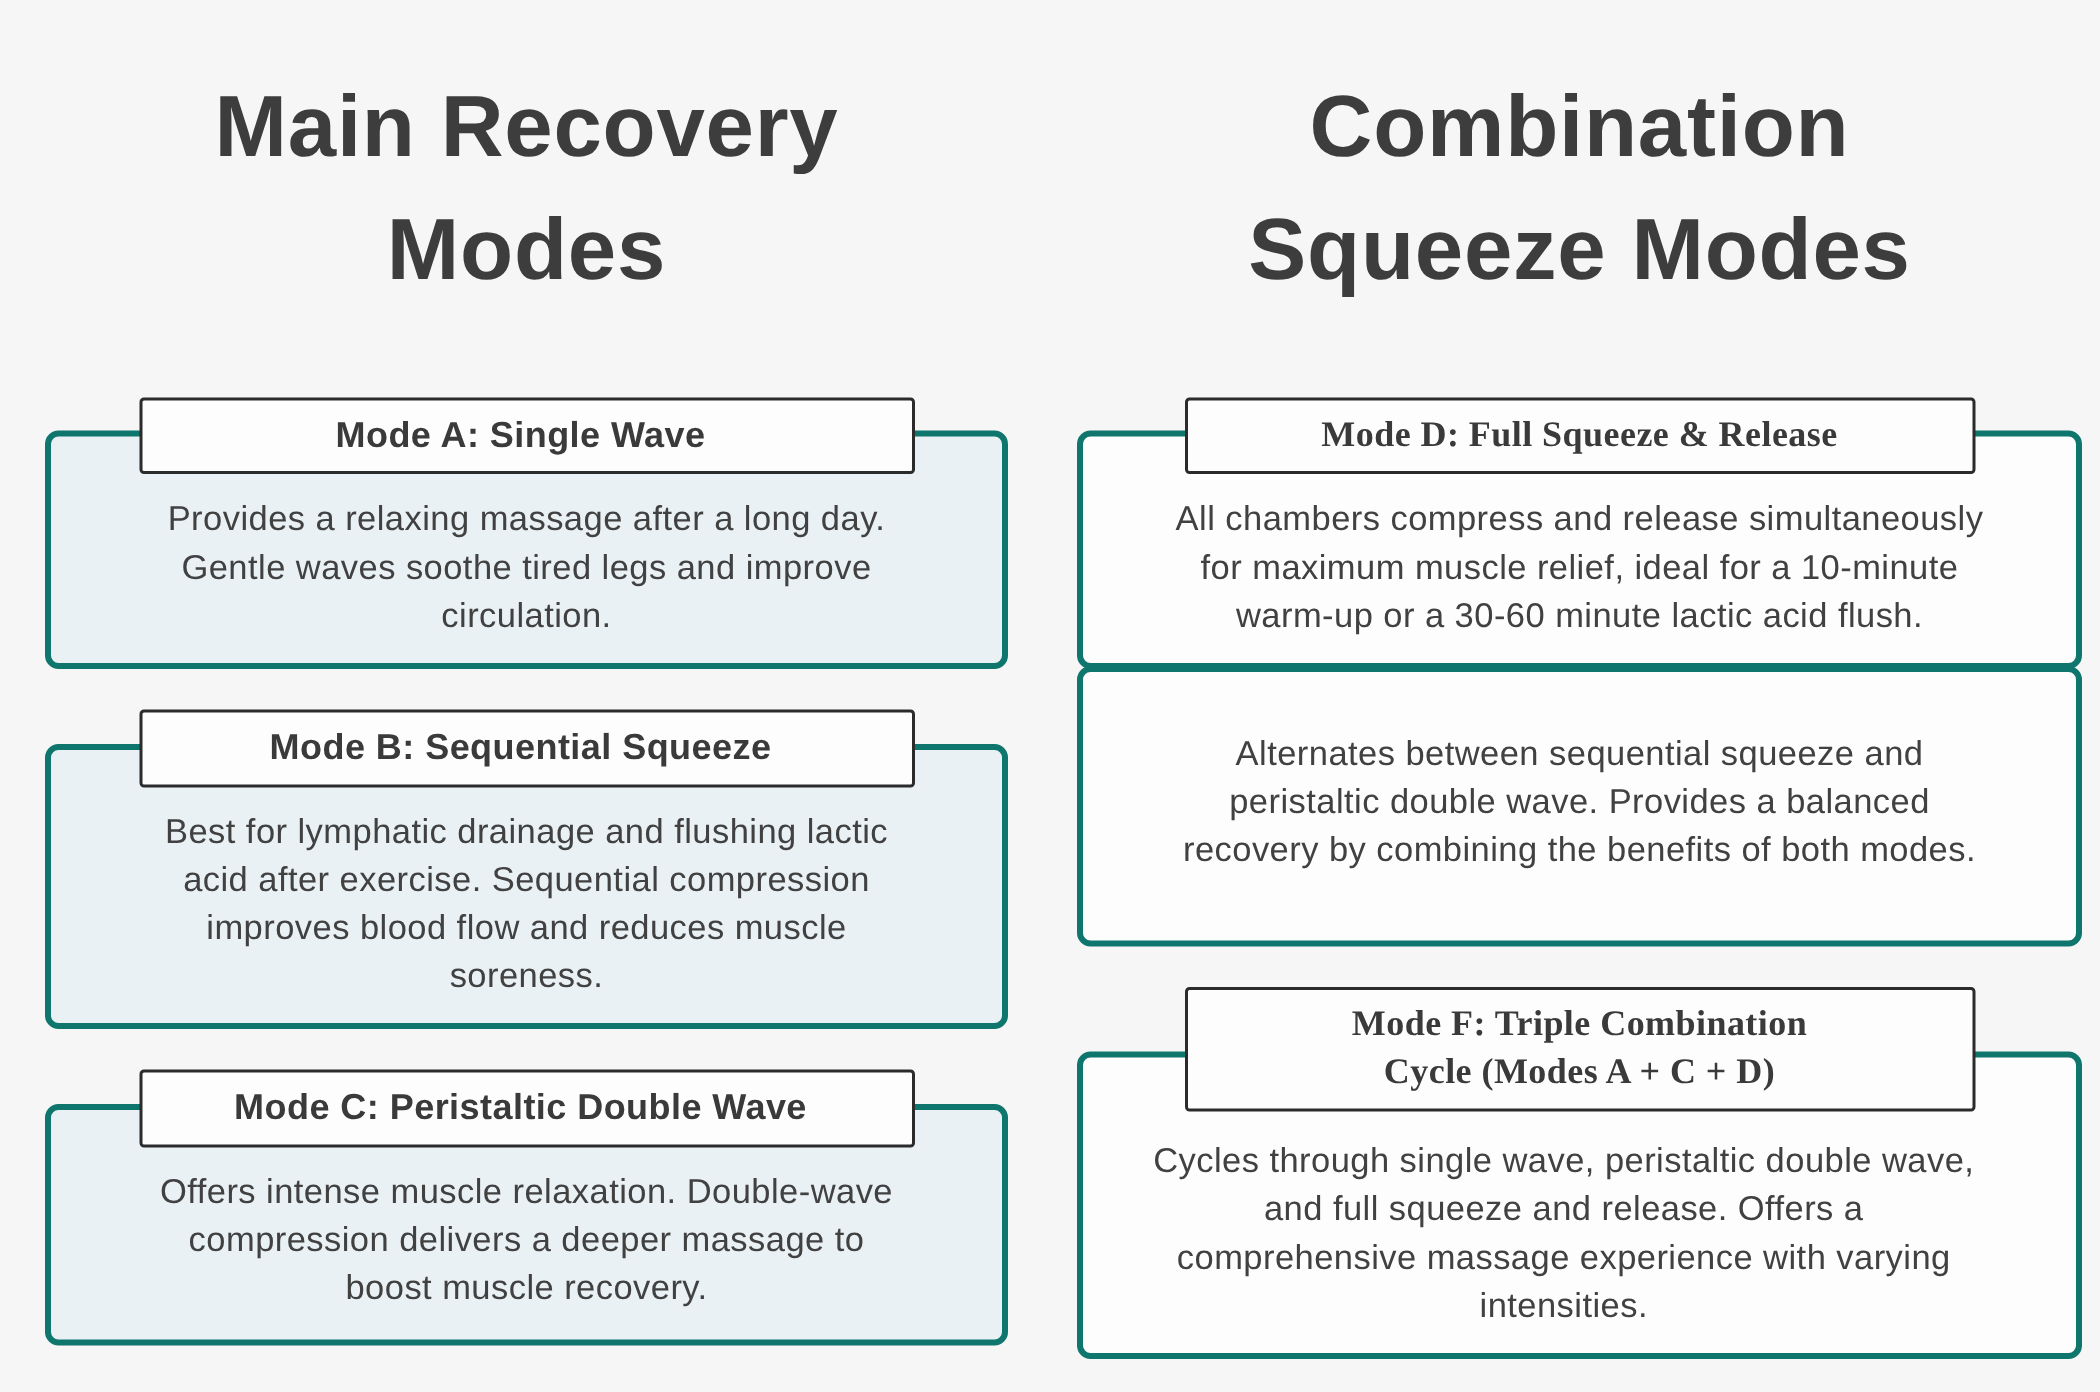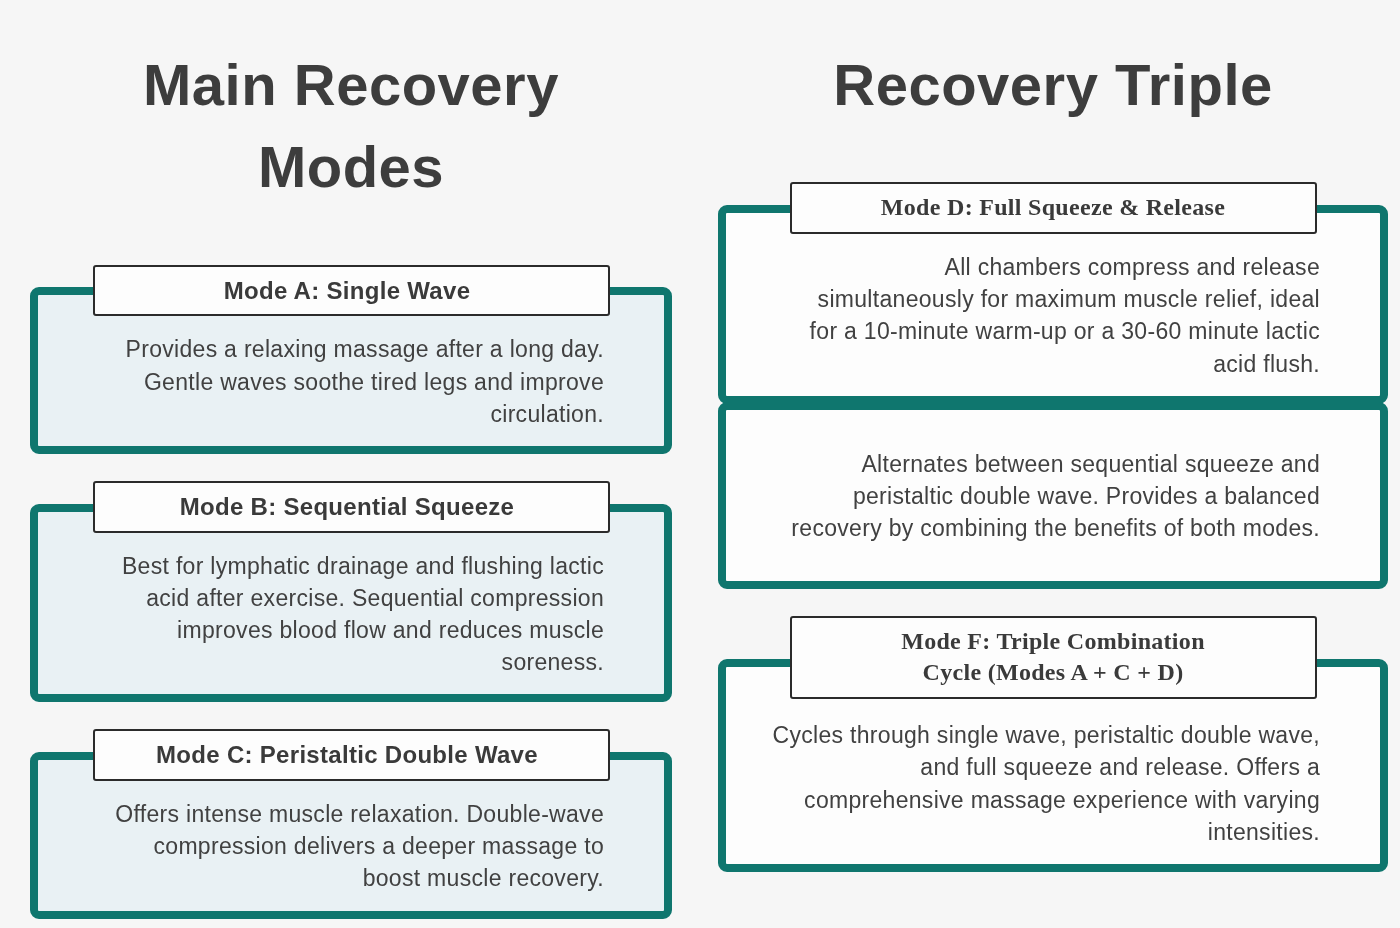--- a/index.html
+++ b/index.html
@@ -63,24 +63,24 @@
   }
   .card-title span { display: block; }
   .col-left  .card-title { width: 517px; padding-left: 8px; padding-right: 16px; }
   .col-right .card-title { min-width: 527px; max-width: 95%; font-family: Liberation Serif, serif; }
 
   .card-body {
     box-sizing: border-box;
     width: 100%;
     margin-top: -29px;
     background: #fdfdfd;
-    border: 8px solid #0f766e;
+    border: 4px solid #0f766e;
     border-radius: 9px;
     padding: 38px 60px 16px;
-    text-align: right;
+    text-align: center;
     font-size: 23px;
     line-height: 1.4;
     letter-spacing: 0.3px;
     color: #414141;
   }
   .col-left .card-body { background: #e9f1f4; }
 
   .card-a .card-body { min-height: 155px; }
   .card-b .card-body { min-height: 189px; }
   .card-c .card-body { min-height: 161px; }
@@ -119,21 +119,22 @@
       <div class="card-title">
         <span>Mode C: Peristaltic Double Wave</span>
         <span></span>
       </div>
       <div class="card-body">Offers intense muscle relaxation. Double-wave compression delivers a deeper massage to boost muscle recovery.</div>
     </div>
   </div>
 
   <div class="col col-right">
     <div class="heading">
-      <span>Recovery Triple</span>
+      <span>Combination</span>
+      <span>Squeeze Modes</span>
     </div>
 
     <div class="card card-d">
       <div class="card-title">
         <span>Mode D: Full Squeeze &amp; Release</span>
         <span></span>
       </div>
       <div class="card-body">All chambers compress and release simultaneously for maximum muscle relief, ideal for a 10-minute warm-up or a 30-60 minute lactic acid flush.</div>
     </div>
 

